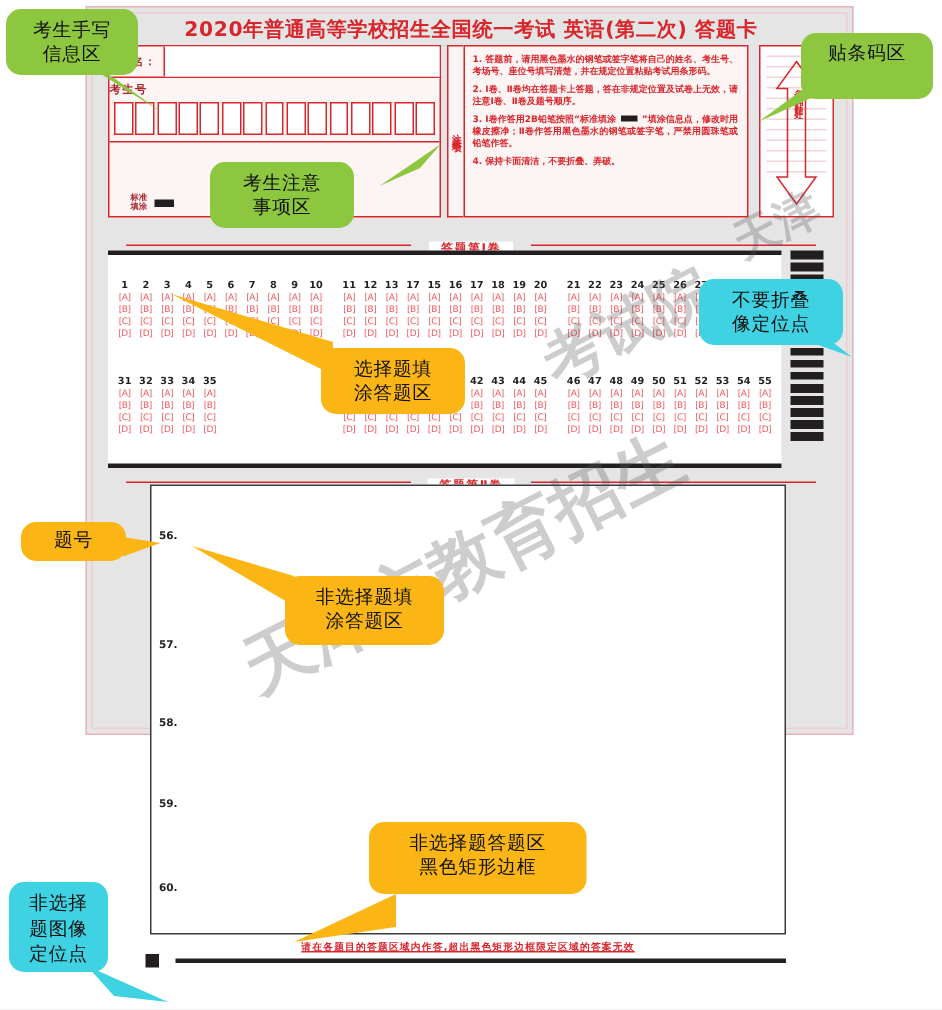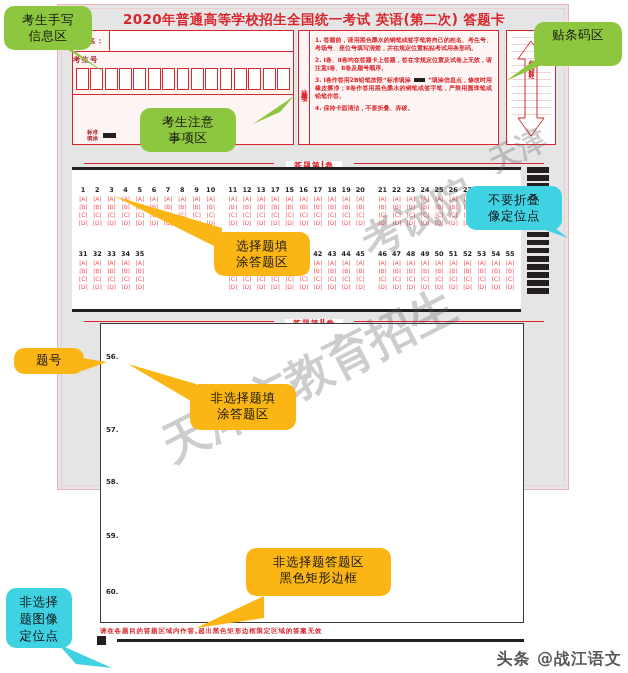--- a/index.html
+++ b/index.html
@@ -131,22 +131,22 @@
   .timing i{display:block;width:22px;height:5.5px;background:#231f20;margin-bottom:2.6px;}
 
   
   .sec2{position:absolute;left:14px;top:318px;width:484px;height:320px;}
   .sec2 .blackbox{
     position:absolute;left:28px;top:0;width:424px;height:300px;
     border:1.5px solid #3a3a3a;box-sizing:border-box;background:#fff;
   }
   .qnum{position:absolute;left:34px;color:#231f20;font-size:7px;font-weight:bold;}
   .footnote{
-    position:absolute;left:28px;top:304px;width:424px;text-align:left;
-    color:#d9262c;font-size:6.5px;font-weight:bold;letter-spacing:.8px;
+    position:absolute;left:28px;top:304px;width:424px;text-align:center;
+    color:#d9262c;font-size:6.5px;font-weight:bold;letter-spacing:.8px;text-decoration:underline;
   }
   .botbar{position:absolute;left:45px;top:316px;width:407px;height:3px;background:#231f20;}
   .botmark{position:absolute;left:25px;top:313px;width:9px;height:9px;background:#231f20;}
 
   
   .wm{position:absolute;color:rgba(90,90,90,.30);font-weight:bold;
     font-family:"DejaVu Serif","Liberation Serif",serif;white-space:nowrap;
     pointer-events:none;user-select:none;}
   .wm1{left:90px;top:340px;font-size:46px;transform:rotate(-27deg);}
   .wm2{left:300px;top:185px;font-size:40px;transform:rotate(-27deg);}
@@ -729,21 +729,20 @@
       <div class="footnote">请在各题目的答题区域内作答,超出黑色矩形边框限定区域的答案无效</div>
       <div class="botbar"></div>
       <div class="botmark"></div>
     </div>
 
     <div class="wm wm1">天津市教育招生</div>
     <div class="wm wm2">考试院</div>
     <div class="wm wm3">天津</div>
   </div>
 
-  <div class="wmfoot">头条 @战江语文</div>
 
   <svg class="tail" style="left:62px;top:46px;" width="50" height="30">
     <polygon points="0,0 46,29 14,6" fill="#8dc63f"></polygon>
   </svg>
   <div class="callout co-green" style="left:4px;top:6px;width:88px;height:44px;text-align:center;padding-top:6px;">
     <span style="white-space:pre-line;">考生手写
 信息区</span>
   </div>
 
   <svg class="tail" style="left:506px;top:48px;" width="46" height="34">

